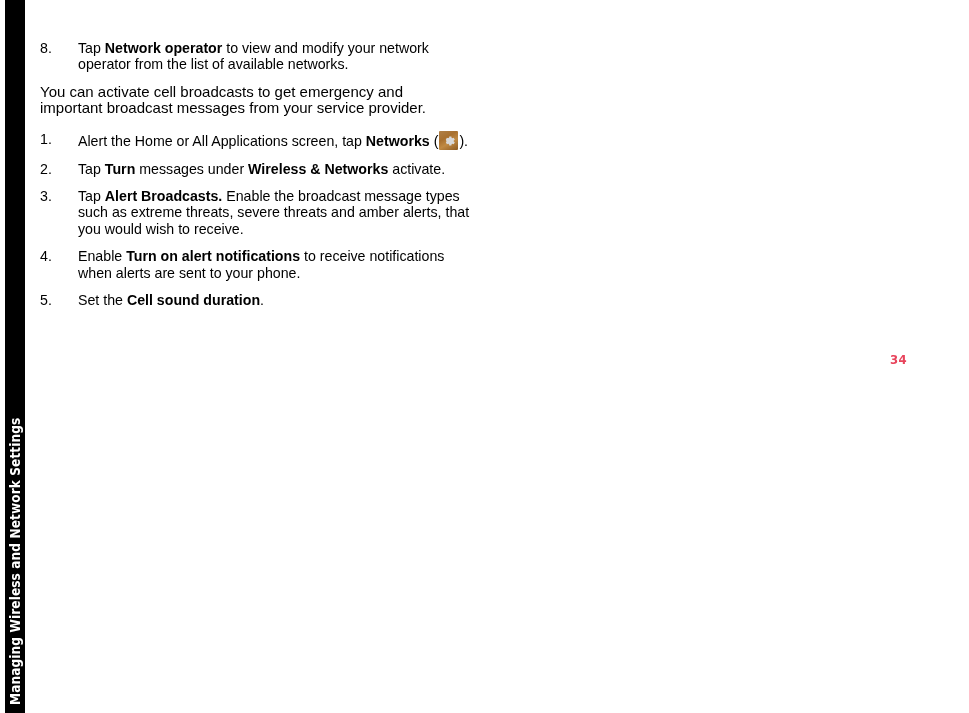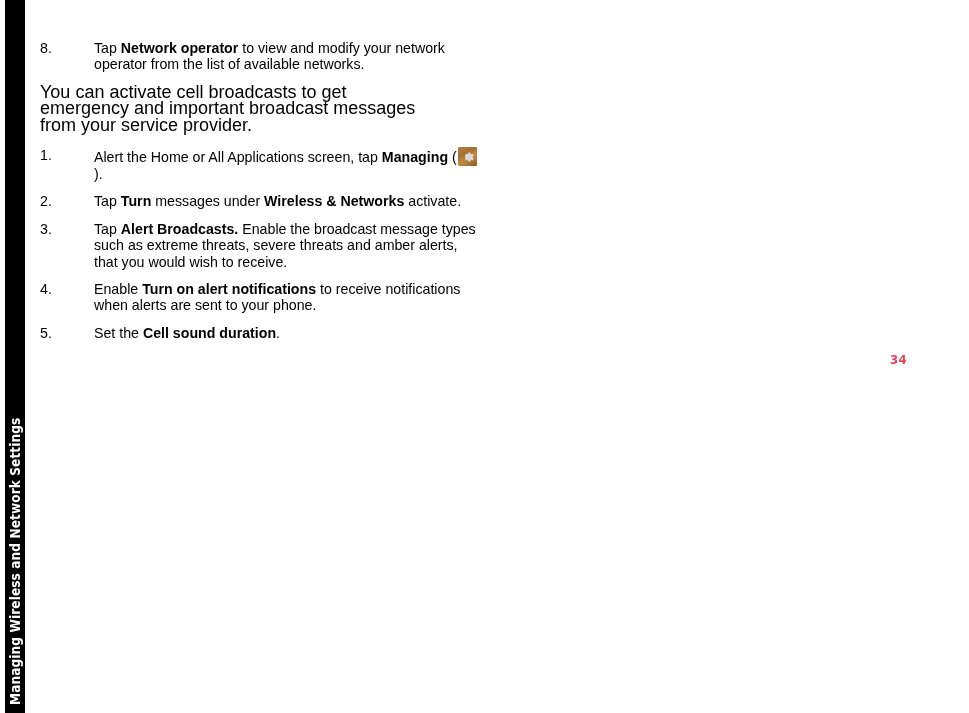--- a/index.html
+++ b/index.html
@@ -58,38 +58,37 @@
     flex: 0 0 38px;
     font-size: 14.2px;
     line-height: 16.4px;
     color: #000000;
   }
   .step-body {
     flex: 1 1 auto;
     font-size: 14.2px;
     line-height: 16.4px;
     color: #000000;
-    margin-left: 16px;
   }
   .step-body b { font-weight: bold; }
 
   
   .section-heading {
     margin: 20px 0 10px 0;
     color: #e8192c;
     font-family: "Liberation Sans Narrow", "DejaVu Sans Condensed", "Liberation Sans", sans-serif;
     font-size: 17.5px;
     font-weight: bold;
     letter-spacing: 0.1px;
   }
 
   
   .body-para {
     margin: 0 0 14px 0;
-    font-size: 18px;
+    font-size: 15px;
     line-height: 16.4px;
     color: #000000;
     width: 400px;
   }
 
   
   .inline-icon {
     display: inline-block;
     vertical-align: -4px;
     width: 19px;
@@ -134,21 +133,21 @@
         <span>Tap </span><b>Network operator</b><span> to view and modify your network operator from the list of available networks.</span>
       </div>
     </div>
 
 
     <p class="body-para">You can activate cell broadcasts to get emergency and important broadcast messages from your service provider.</p>
 
     <div class="step">
       <div class="step-num">1.</div>
       <div class="step-body">
-        <span>Alert the Home or All Applications screen, tap </span><b>Managing</b><span> (</span><span class="inline-icon"><svg width="15" height="15" viewBox="0 0 24 24" aria-hidden="true">
+        <span>Alert the Home or All Applications screen, tap </span><b>Networks</b><span> (</span><span class="inline-icon"><svg width="15" height="15" viewBox="0 0 24 24" aria-hidden="true">
               <path fill="#d9d9d9" d="M12 8.2a3.8 3.8 0 1 0 0 7.6 3.8 3.8 0 0 0 0-7.6zm0 5.9a2.1 2.1 0 1 1 0-4.2 2.1 2.1 0 0 1 0 4.2z"></path>
               <path fill="#d9d9d9" d="M20.3 13.6c.05-.52.05-1.08 0-1.6l1.75-1.3-1.7-2.95-2.05.75a7.9 7.9 0 0 0-1.4-.82l-.3-2.18h-3.4l-.3 2.18c-.5.2-.97.48-1.4.82l-2.05-.75-1.7 2.95 1.75 1.3c-.05.52-.05 1.08 0 1.6l-1.75 1.3 1.7 2.95 2.05-.75c.43.34.9.62 1.4.82l.3 2.18h3.4l.3-2.18c.5-.2.97-.48 1.4-.82l2.05.75 1.7-2.95-1.75-1.3z"></path>
             </svg></span><span>).</span>
       </div>
     </div>
 
     <div class="step">
       <div class="step-num">2.</div>
       <div class="step-body">
         <span>Tap </span><b>Turn</b><span> messages under </span><b>Wireless &amp; Networks</b><span> activate.</span>

